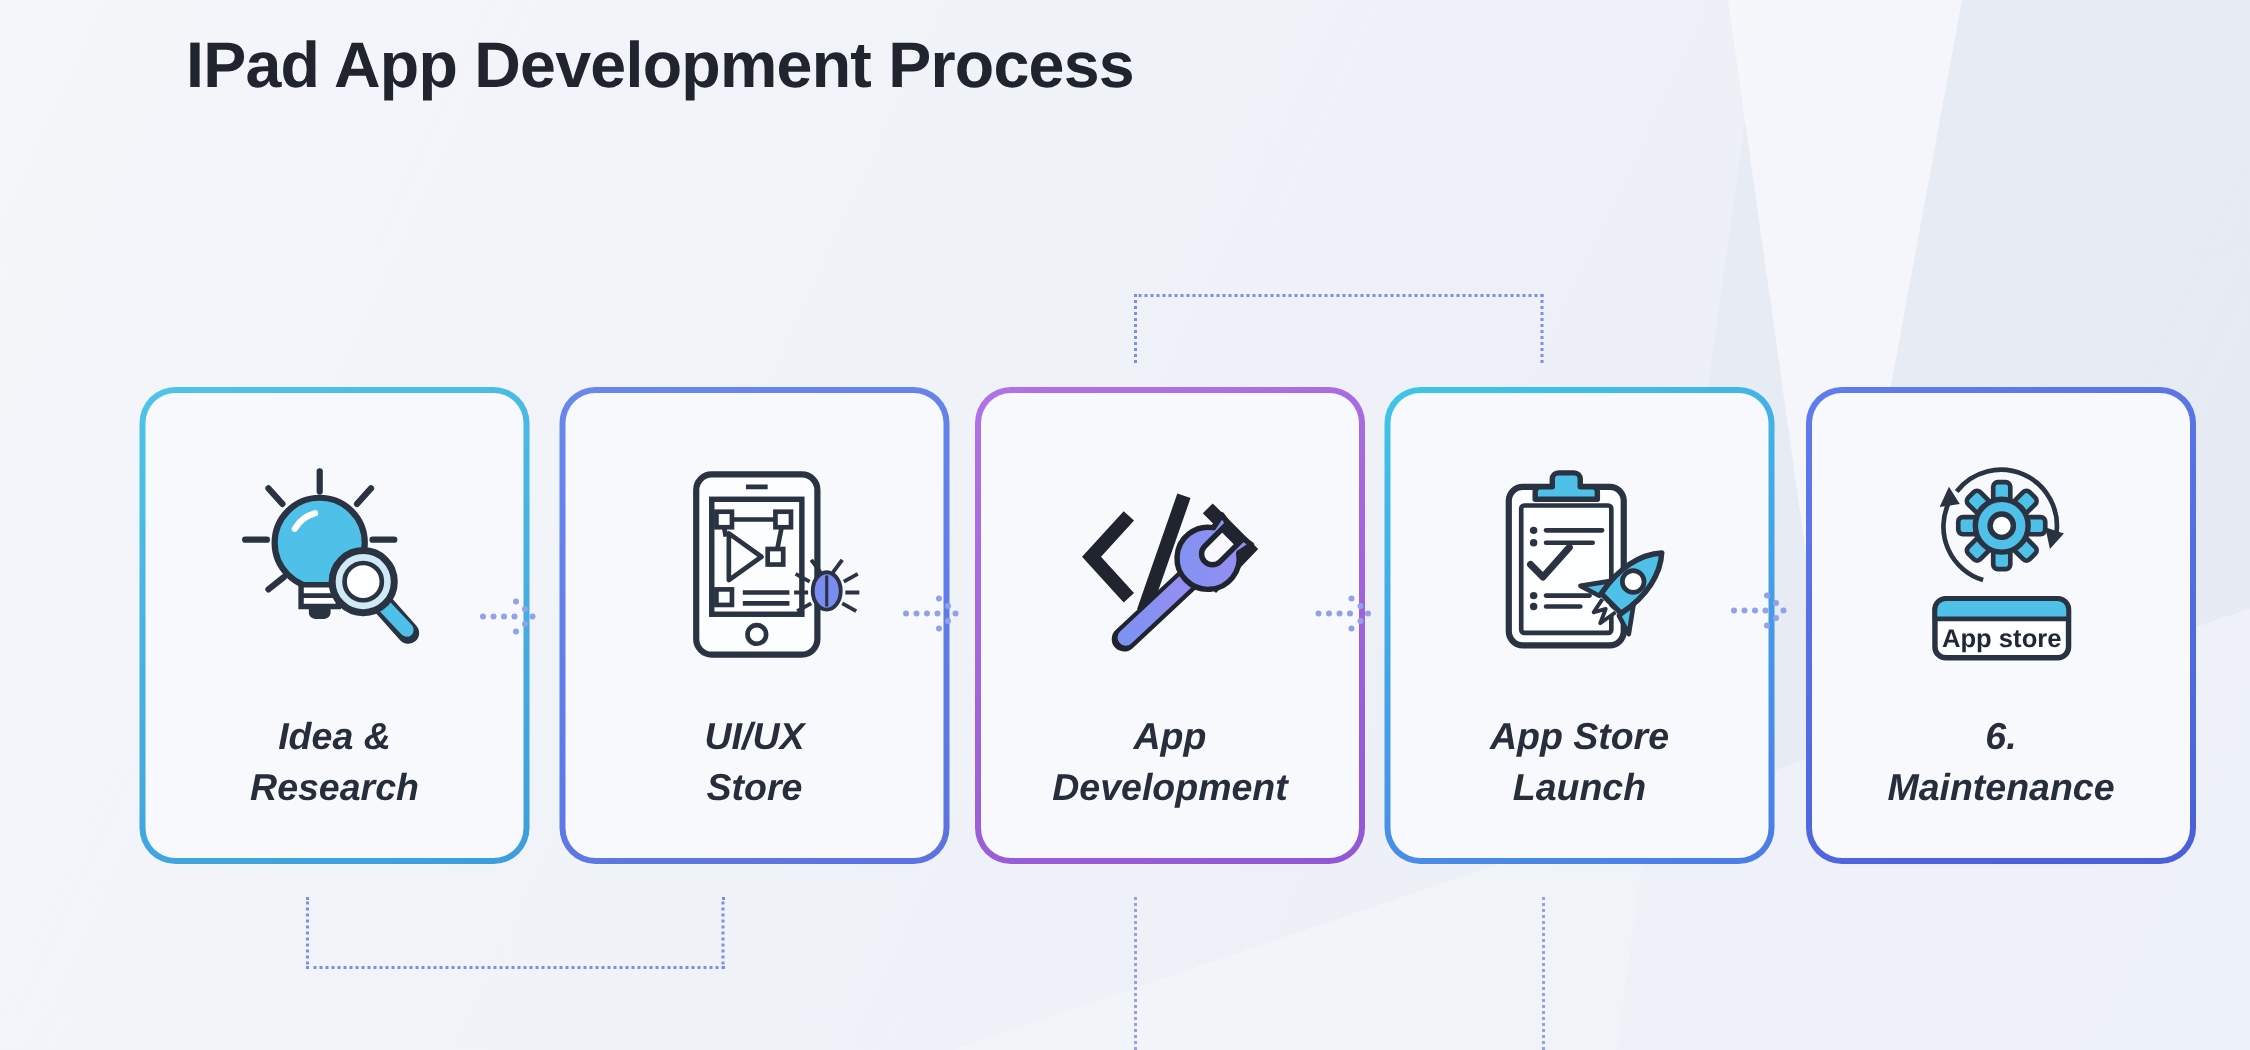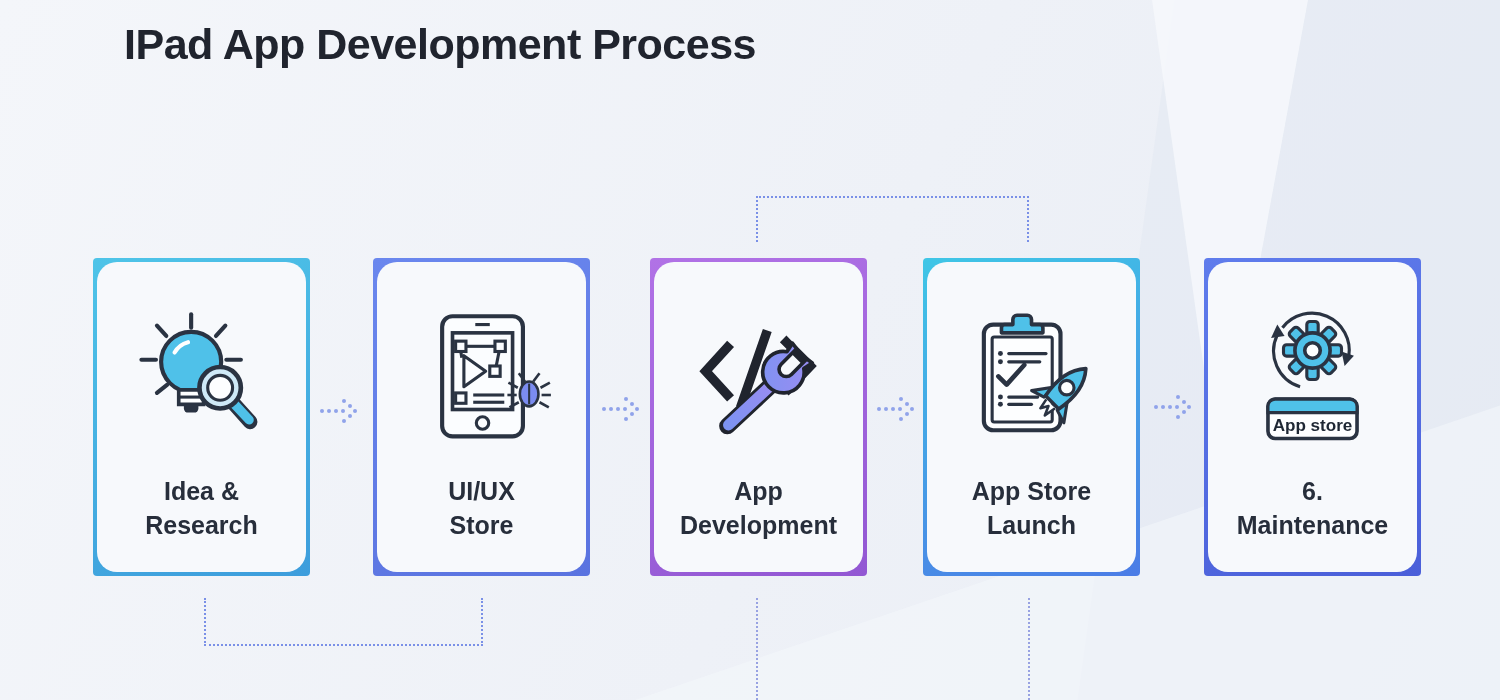--- a/index.html
+++ b/index.html
@@ -12,29 +12,29 @@
     clip-path:polygon(26% 0,100% 0,100% 100%,4% 100%);}
   .bg-shape-peak{left:1100px;top:0;width:260px;height:480px;background:#f6f8fc;opacity:.85;
     clip-path:polygon(20% 0,80% 0,46% 100%);}
   .bg-shape-band{left:560px;top:380px;width:940px;height:320px;background:#f4f7fb;opacity:.55;
     clip-path:polygon(8% 100%,100% 8%,100% 100%);}
 
   .title{position:absolute;left:124px;top:20px;margin:0;
     font-size:43px;font-weight:700;letter-spacing:-.5px;color:#20242e;}
 
   
-  .card-outer{position:absolute;top:258px;width:217px;height:318px;
-    border-radius:4px;padding:4px;box-sizing:border-box;
+  .card-outer{position:absolute;top:258px;width:260px;height:318px;
+    border-radius:24px;padding:4px;box-sizing:border-box;
     background:#4ec4e8; }
   .card-inner{width:100%;height:100%;border-radius:20px;background:#f7f9fc;
     display:flex;flex-direction:column;align-items:center;}
   .icon-box{margin-top:34px;height:168px;width:160px;
     display:flex;align-items:center;justify-content:center;}
   .card-label{margin-top:10px;text-align:center;white-space:pre-line;
-    font-size:25px;line-height:1.36;font-weight:700;color:#272e3b;}
+    font-size:25px;line-height:1.36;font-weight:700;color:#272e3b;font-style:italic;}
 
   .card-1{left:93px;}  .card-2{left:373px;} .card-3{left:650px;}
   .card-4{left:923px;} .card-5{left:1204px;}
 
   
   .flow-arrow{position:absolute;}
   .arrow-dot{fill:#90a3ea;}
 
   
   .connector{position:absolute;box-sizing:border-box;opacity:.9;}

